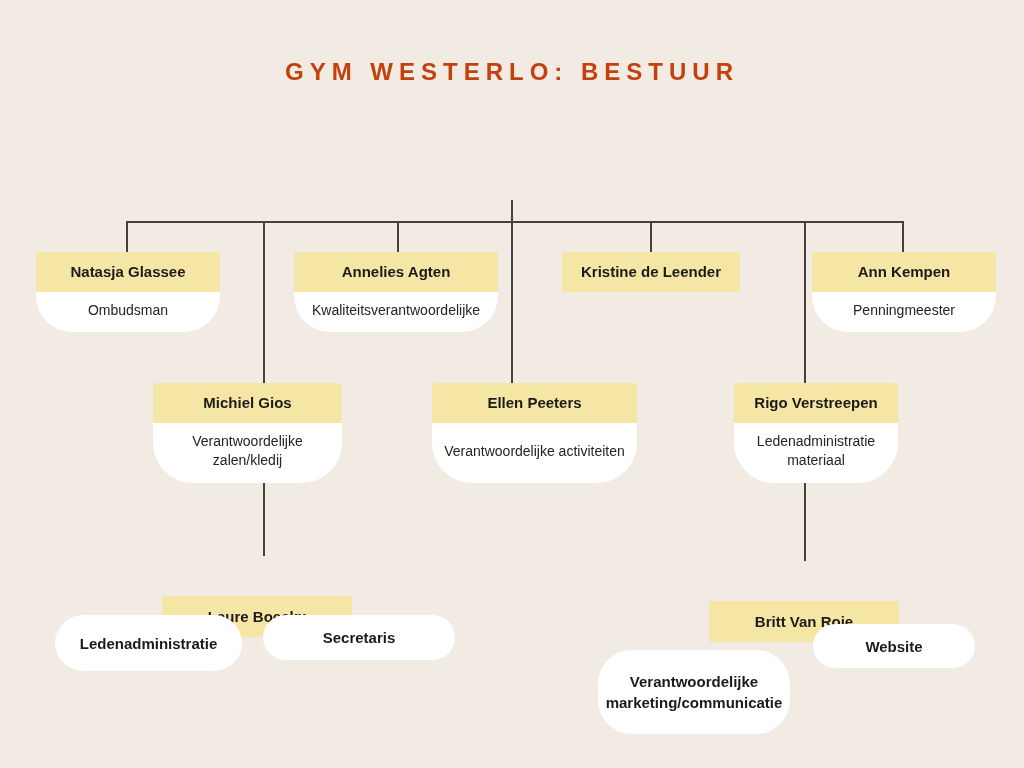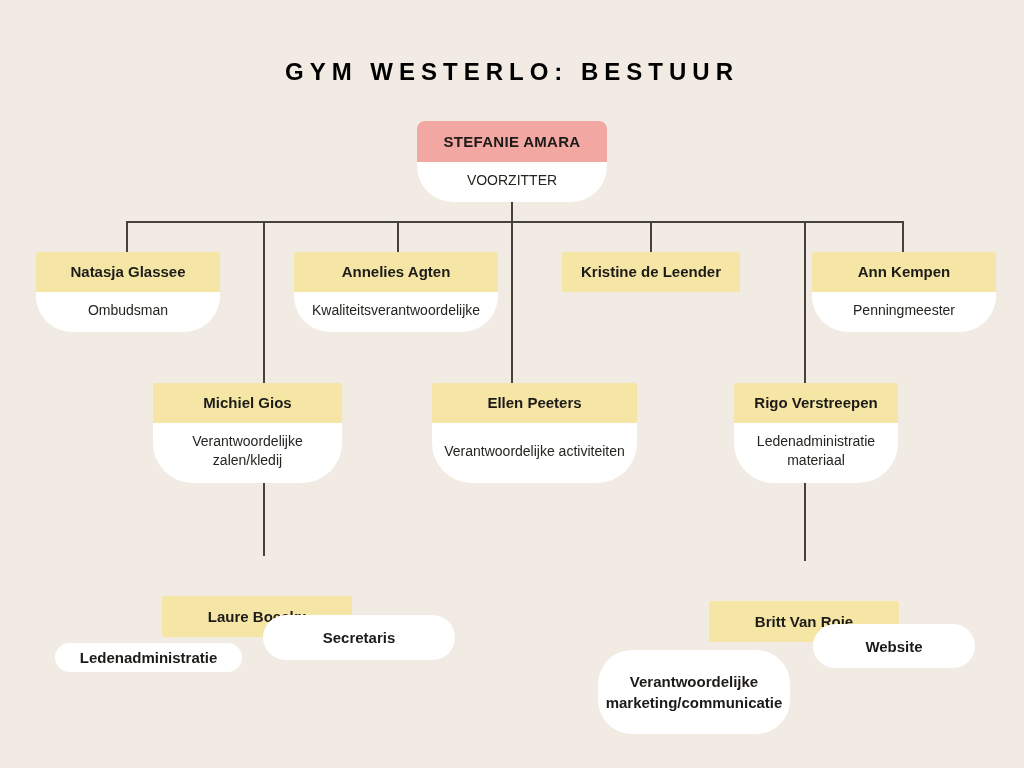--- a/index.html
+++ b/index.html
@@ -17,21 +17,21 @@
     background: #F1EBE3;
   }
   .chart-title {
     position: absolute;
     left: 0; right: 0;
     top: 58px;
     text-align: center;
     font-size: 24px;
     font-weight: 600;
     letter-spacing: 6px;
-    color: #000000;
+    color: #c2410c;
     white-space: nowrap;
   }
   
   .line {
     position: absolute;
     background: #46413B;
   }
   .line.v { width: 2px; }
   .line.h { height: 2px; }
   
@@ -114,24 +114,20 @@
   <div class="line v" style="left:126px; top:221px; height:31px;"></div>
   <div class="line v" style="left:263px; top:221px; height:162px;"></div>
   <div class="line v" style="left:397px; top:221px; height:31px;"></div>
   <div class="line v" style="left:511px; top:221px; height:162px;"></div>
   <div class="line v" style="left:650px; top:221px; height:31px;"></div>
   <div class="line v" style="left:804px; top:221px; height:162px;"></div>
   <div class="line v" style="left:902px; top:221px; height:31px;"></div>
   <div class="line v" style="left:263px; top:482px; height:74px;"></div>
   <div class="line v" style="left:804px; top:482px; height:79px;"></div>
 
-  <div class="node" style="left:417px; top:121px; width:190px;">
-    <div class="head pink">STEFANIE AMARA</div>
-    <div class="body h40">VOORZITTER</div>
-  </div>
 
   <div class="node" style="left:36px; top:252px; width:184px;">
     <div class="head">Natasja Glassee</div>
     <div class="body h40">Ombudsman</div>
   </div>
   <div class="node" style="left:294px; top:252px; width:204px;">
     <div class="head">Annelies Agten</div>
     <div class="body h40">Kwaliteitsverantwoordelijke</div>
   </div>
   <div class="node" style="left:562px; top:252px; width:178px;">
@@ -151,18 +147,18 @@
     <div class="body h60">Verantwoordelijke activiteiten</div>
   </div>
   <div class="node" style="left:703px; top:383px; width:195px;padding-left:31px;">
     <div class="head">Rigo Verstreepen</div>
     <div class="body h60">Ledenadministratie materiaal</div>
   </div>
 
   <div class="ybox" style="left:162px; top:556px; width:190px;">Laure Boeckx</div>
   <div class="ybox" style="left:709px; top:561px; width:190px;">Britt Van Roie</div>
 
-  <div class="pill" style="left:55px; top:615px; width:187px; height:29px;margin-top:28px;">Ledenadministratie</div>
+  <div class="pill" style="left:55px; top:615px; width:187px; height:56px;">Ledenadministratie</div>
   <div class="pill" style="left:263px; top:615px; width:192px; height:45px;">Secretaris</div>
   <div class="pill" style="left:598px; top:621px; width:192px; height:84px;margin-top:29px;">Verantwoordelijke marketing/communicatie</div>
   <div class="pill" style="left:813px; top:624px; width:162px; height:44px;">Website</div>
 
 </div>
 
 </body></html>

